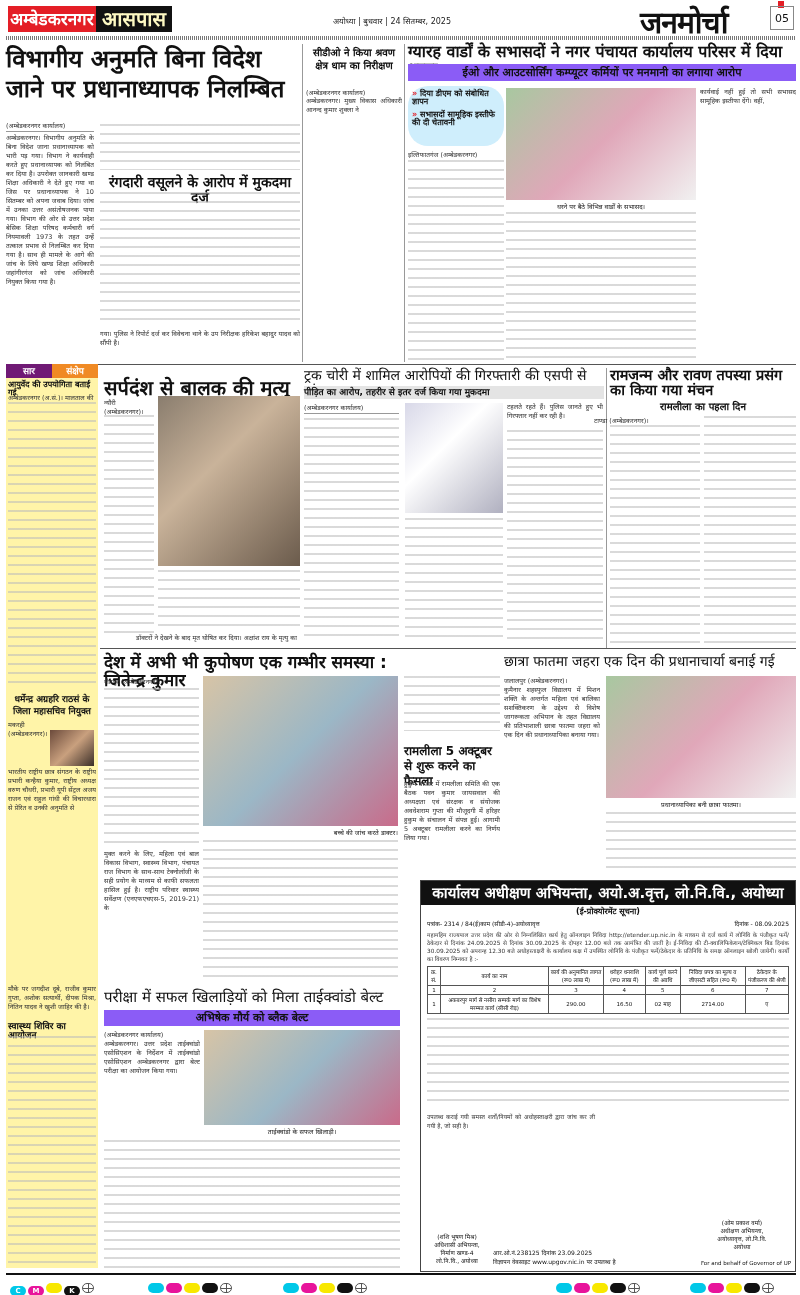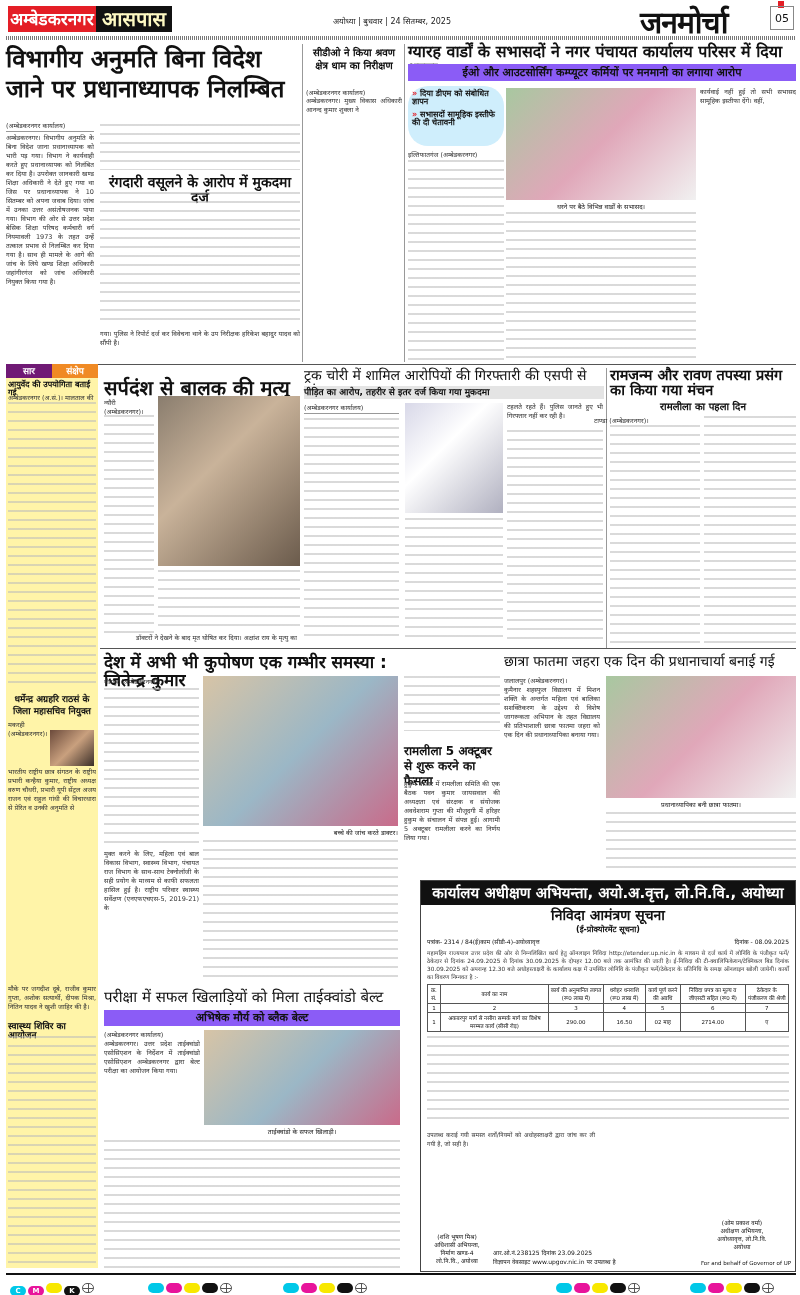--- a/index.html
+++ b/index.html
@@ -173,21 +173,20 @@
 <div class="abs byline" style="left:504px;top:676px;width:96px;">जलालपुर (अम्बेडकरनगर)।</div>
 <div class="abs body-text col-text" style="left:504px;top:686px;width:96px;height:190px;">कुमैनार शहस्फुल विद्यालय में मिशन शक्ति के अन्तर्गत महिला एवं बालिका सशक्तिकरण के उद्देश्य से विशेष जागरूकता अभियान के तहत विद्यालय की प्रतिभाशाली छात्रा फातमा जहरा को एक दिन की प्रधानाध्यापिका बनाया गया।</div>
 <div class="abs photo3" style="left:606px;top:676px;width:190px;height:122px;"></div>
 <div class="abs caption" style="left:606px;top:800px;width:190px;">प्रधानाध्यापिका बनी छात्रा फातमा।</div>
 <div class="abs col-text" style="left:606px;top:812px;width:190px;height:62px;">
     <span class="filler"></span>
   </div>
 
 <div class="abs tender" style="left:420px;top:880px;width:376px;height:392px;">
   <div class="tender-head">कार्यालय अधीक्षण अभियन्ता, अयो.अ.वृत्त, लो.नि.वि., अयोध्या</div>
-  <div class="hl" style="font-size:14px;text-align:center;margin-top:3px;">निविदा आमंत्रण सूचना</div>
   <div style="font-size:8px;text-align:center;font-weight:bold;">(ई-प्रोक्योरमेंट सूचना)</div>
   <div style="display:flex;justify-content:space-between;font-size:6px;padding:4px 6px 0;">
     <span>पत्रांक- 2314 / 84(ई)काम (सीडी-4)-अयोध्यावृत्त</span>
     <span>दिनांक - 08.09.2025</span>
   </div>
   <div class="body-text" style="font-size:5.8px;line-height:8px;padding:3px 6px;">महामहिम राज्यपाल उत्तर प्रदेश की ओर से निम्नलिखित कार्य हेतु ऑनलाइन निविदा http://etender.up.nic.in के माध्यम से दर्ज कार्य में लोनिवि के पंजीकृत फर्मे/ठेकेदार से दिनांक 24.09.2025 से दिनांक 30.09.2025 के दोपहर 12.00 बजे तक आमंत्रित की जाती है। ई-निविदा की टी-क्वालिफिकेशन/टेक्निकल बिड दिनांक 30.09.2025 को अपरान्ह 12.30 बजे अधोहस्ताक्षरी के कार्यालय कक्ष में उपस्थित लोनिवि के पंजीकृत फर्मे/ठेकेदार के प्रतिनिधि के समक्ष ऑनलाइन खोली जायेगी। कार्यों का विवरण निम्नवत है :-</div>
   <div style="padding:0 6px;">
     <table class="tt">
       <tbody>
           <tr>

